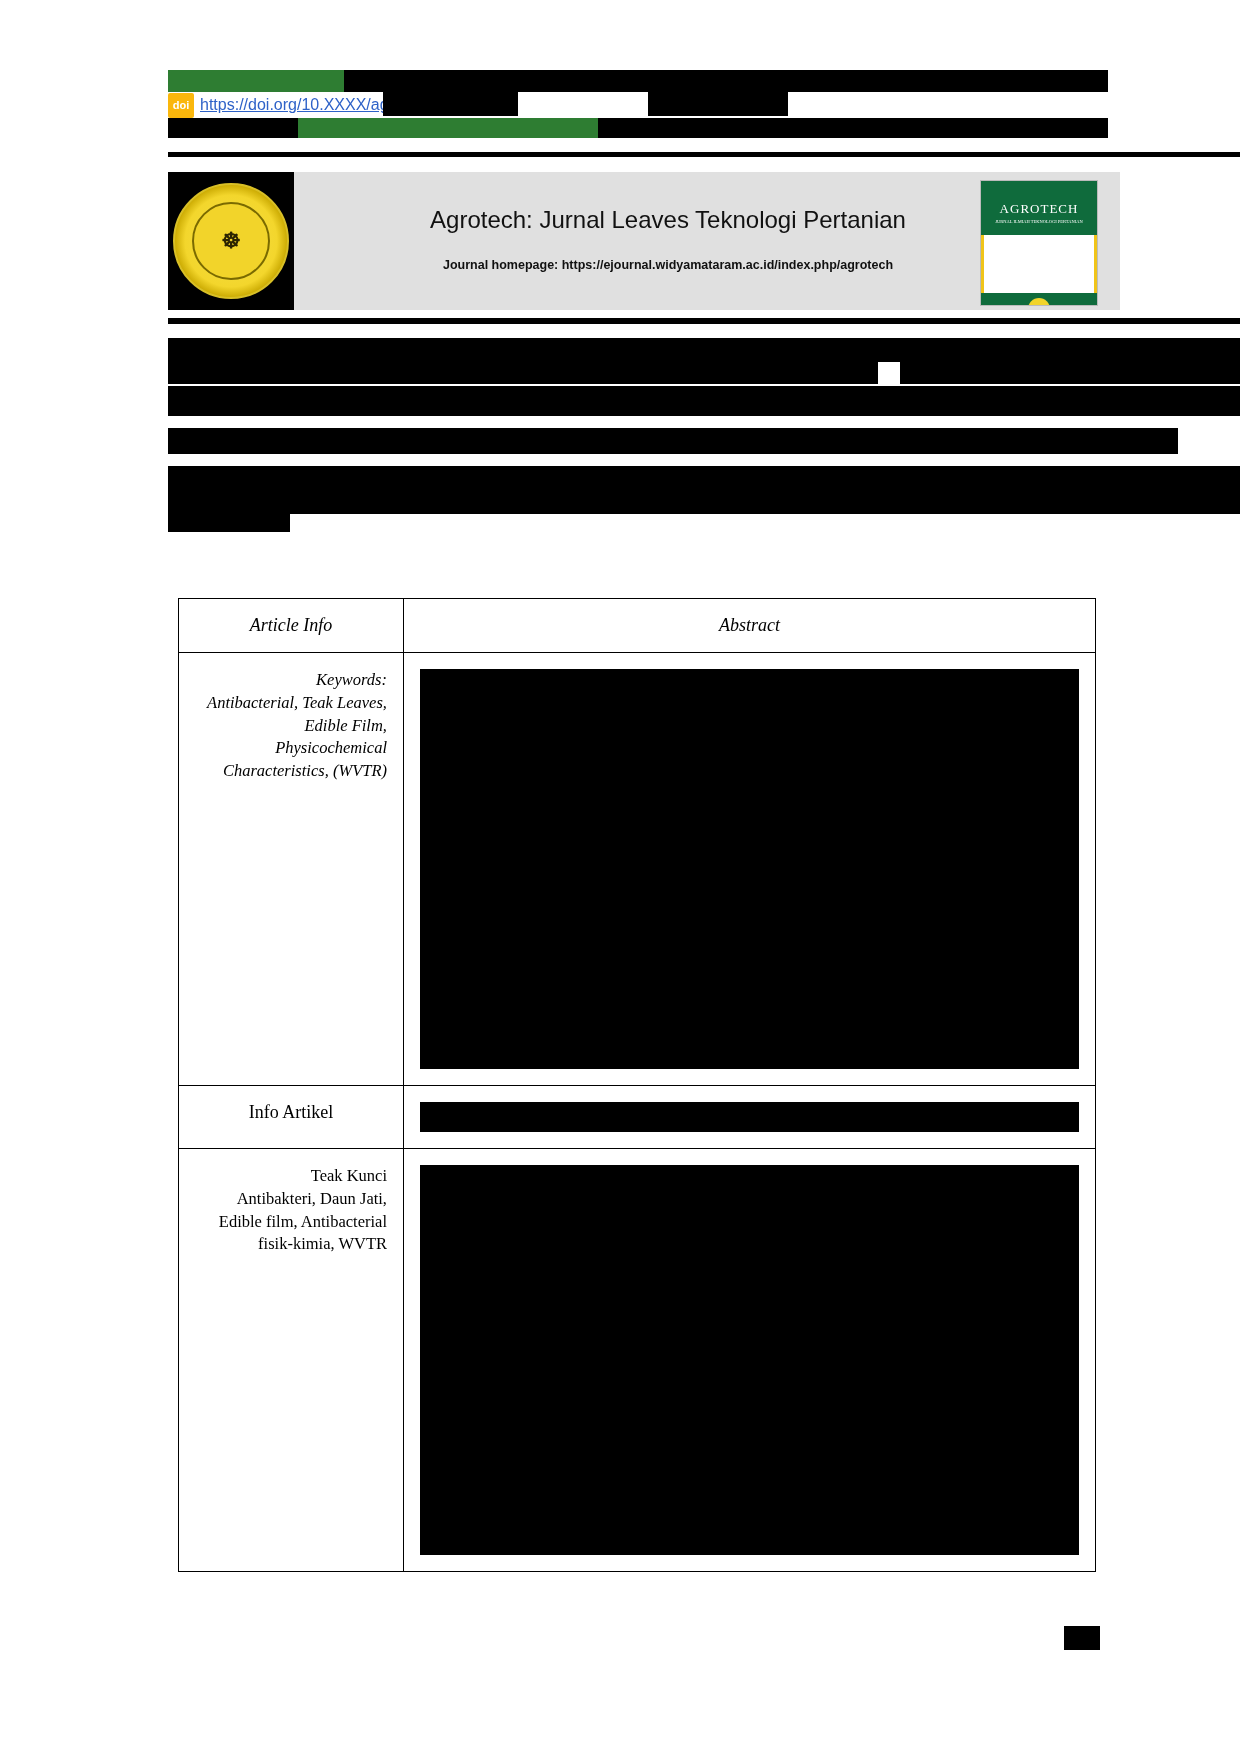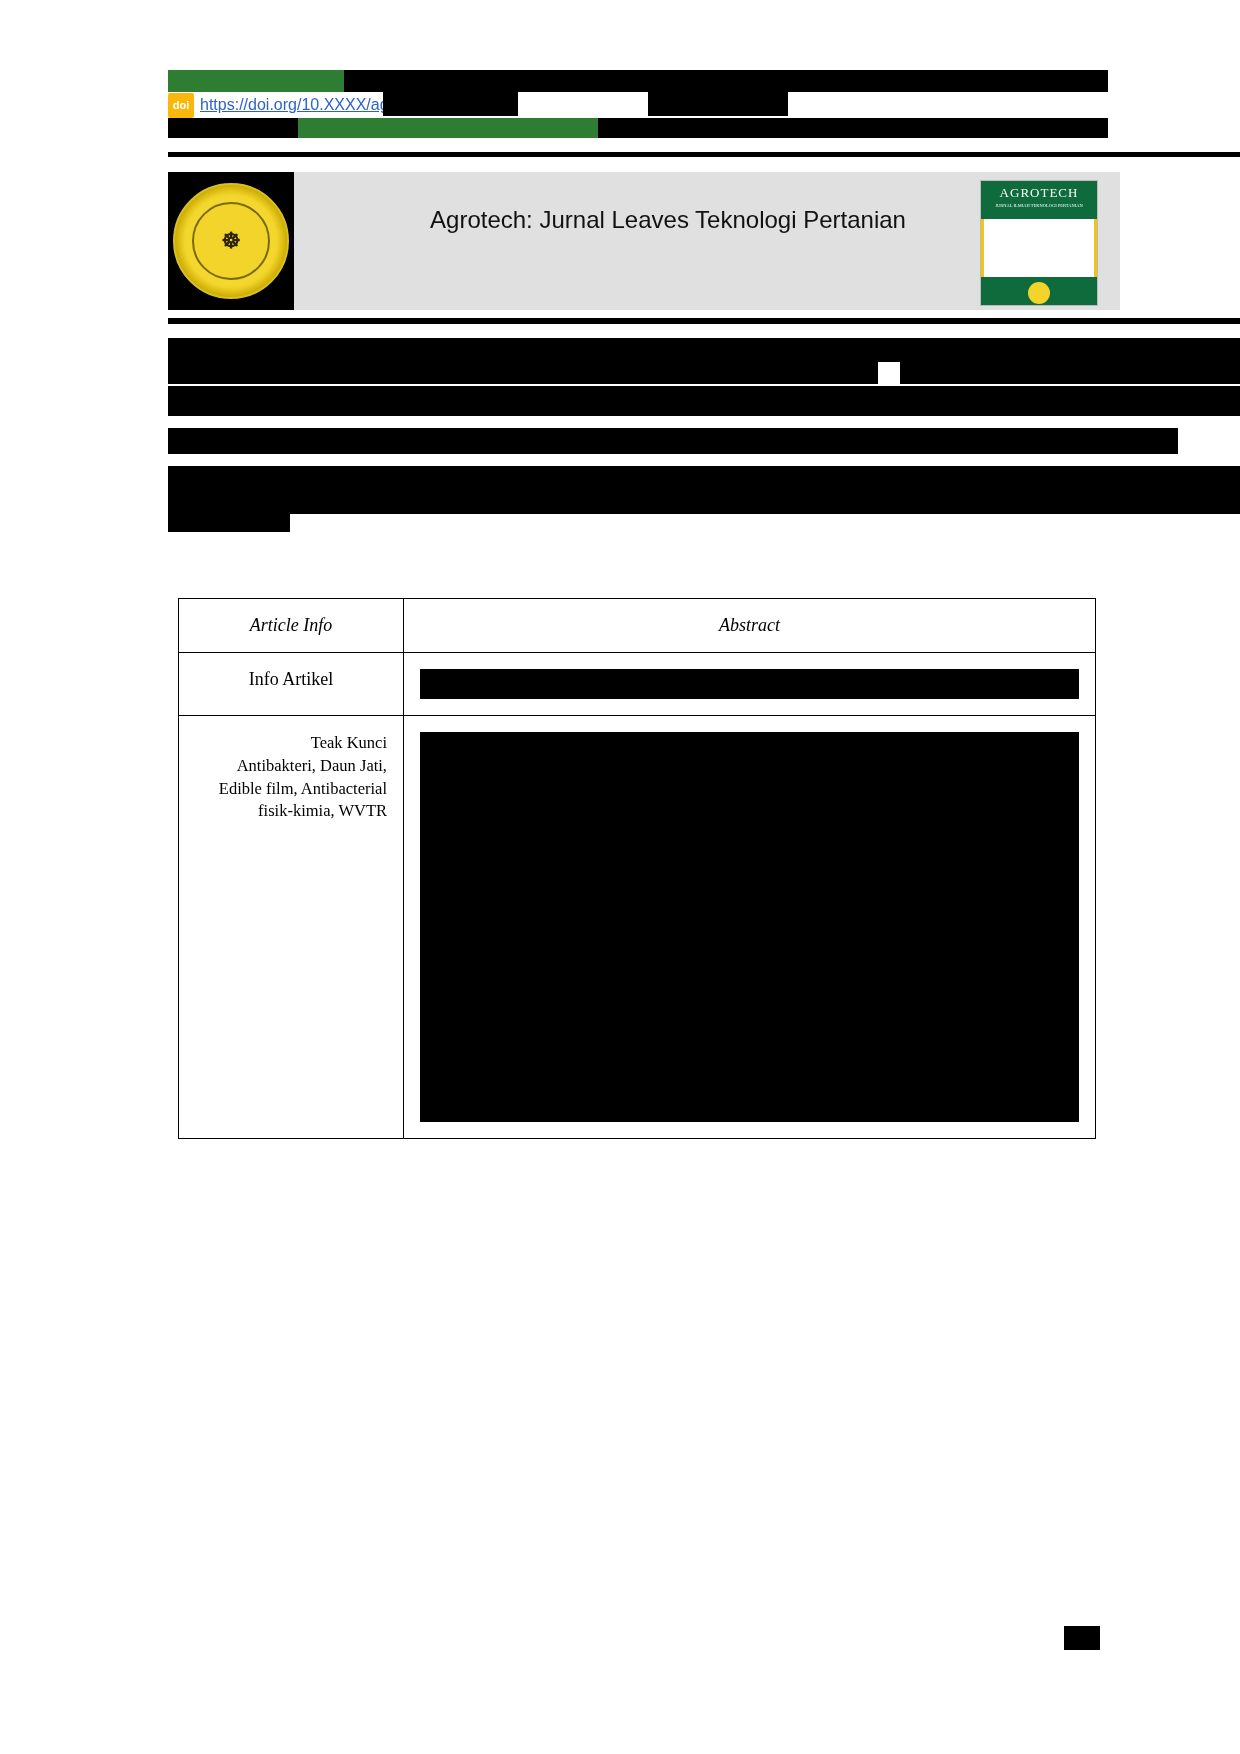--- a/index.html
+++ b/index.html
@@ -172,21 +172,21 @@
     border: 1px solid #bbb;
     overflow: hidden;
   }
   .cover-top {
     height: 34px;
     background: #0f6b3c;
     color: #fff;
     font-family: "Liberation Serif", serif;
     font-size: 13px;
     text-align: center;
-    padding-top: 4px;
+    padding-top: 20px;
     letter-spacing: 1px;
   }
   .cover-top small {
     display: block;
     font-size: 4.5px;
     letter-spacing: 0;
     margin-top: 2px;
   }
   .cover-mid {
     height: 58px;
@@ -289,20 +289,21 @@
 <div class="masthead">
   <div class="masthead-bg"></div>
   <div class="logo-left">
     <div class="seal">
       <div class="seal-inner">
         <span class="seal-sym">☸</span>
       </div>
     </div>
   </div>
   <div class="masthead-title">Agrotech: Jurnal Leaves Teknologi Pertanian</div>
+  <div class="masthead-home">Journal homepage: https://ejournal.widyamataram.ac.id/index.php/agrotech</div>
   <div class="cover-thumb">
     <div class="cover-top">
       AGROTECH
       <small>JURNAL ILMIAH TEKNOLOGI PERTANIAN</small>
     </div>
     <div class="cover-mid"></div>
     <div class="cover-bot">
       <span class="cb-seal"></span>
     </div>
   </div>
@@ -320,20 +321,29 @@
 <span class="blk" style="left:168px; top:492px; width:1074px; height:22px;"></span>
 <span class="blk" style="left:168px; top:514px; width:122px; height:18px;"></span>
 
 <table class="abs-table">
   <tbody>
       <tr>
     <td class="hdr-cell" style="width:192px;">Article Info</td>
     <td class="hdr-cell">Abstract</td>
   </tr>
   <tr>
+    <td class="kw-cell italic">
+      <div>Keywords:</div>
+      <div>Antibacterial, Teak Leaves, Edible Film, Physicochemical Characteristics, (WVTR)</div>
+    </td>
+    <td class="abs-cell">
+      <div class="redact-block" style="height:400px;"></div>
+    </td>
+  </tr>
+  <tr>
     <td class="hdr-cell plain">Info Artikel</td>
     <td class="abs-cell">
       <div class="redact-block" style="height:30px;"></div>
     </td>
   </tr>
   <tr>
     <td class="kw-cell">
       <div>Teak Kunci</div>
       <div>Antibakteri, Daun Jati, Edible film, Antibacterial fisik-kimia, WVTR</div>
     </td>

